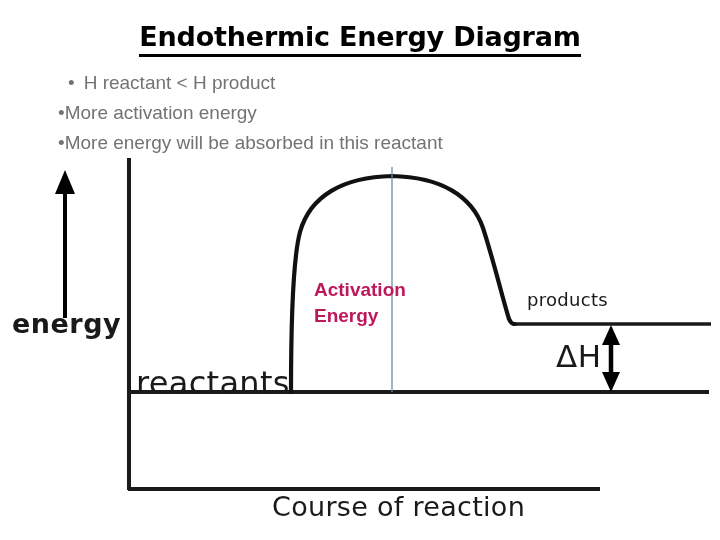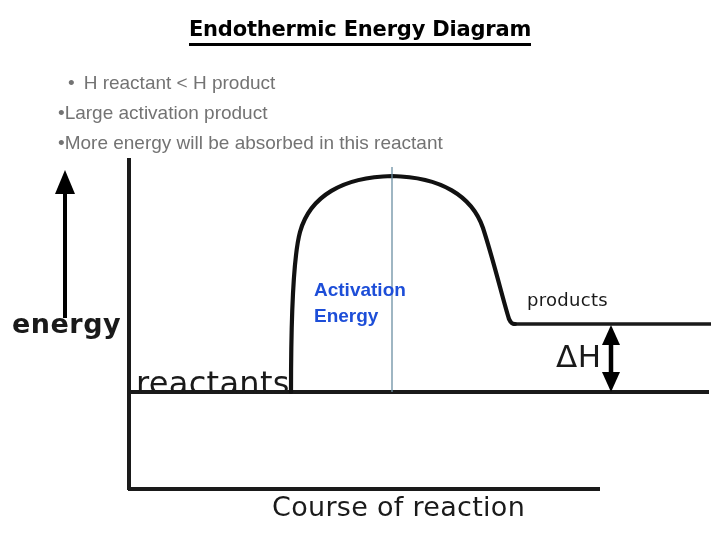--- a/index.html
+++ b/index.html
@@ -21,26 +21,26 @@
     inset: 0;
     width: 720px;
     height: 540px;
     background: #ffffff;
   }
 
   
   #title {
     position: absolute;
     left: 0;
-    top: 12px;
+    top: 20px;
     width: 720px;
     text-align: center;
     font-family: "DejaVu Sans", sans-serif;
     font-weight: bold;
-    font-size: 21px;
+    font-size: 27px;
     letter-spacing: -0.2px;
     line-height: 34px;
     color: #000000;
     white-space: nowrap;
   }
   #title span {
     border-bottom: 3px solid #000;
     padding-bottom: 2px;
   }
 
@@ -112,39 +112,39 @@
     font-weight: normal;
     letter-spacing: 0.5px;
   }
   #label-activation {
     left: 314px;
     top: 277px;
     font-family: "Liberation Sans", sans-serif;
     font-size: 19px;
     font-weight: bold;
     line-height: 26px;
-    color: #1d4ed8;
+    color: #be185d;
   }
   #label-activation .ae-line { display: block; }
 </style>
 </head>
 <body>
 
 <div id="slide">
 
   <div id="title">
     <span>Endothermic Energy Diagram</span>
   </div>
 
   <div id="bullets">
     <div class="bullet-line indent-extra">
       <span class="bullet-mark wide">•</span><span>H reactant &lt; H product</span>
     </div>
     <div class="bullet-line">
-      <span class="bullet-mark">•</span><span>Large activation product</span>
+      <span class="bullet-mark">•</span><span>More activation energy</span>
     </div>
     <div class="bullet-line">
       <span class="bullet-mark">•</span><span>More energy will be absorbed in this reactant</span>
     </div>
   </div>
 
   <svg id="diagram" viewBox="0 0 720 540">
 
     <g>
       <line x1="65" y1="318" x2="65" y2="186" stroke="#000000" stroke-width="4"></line>

